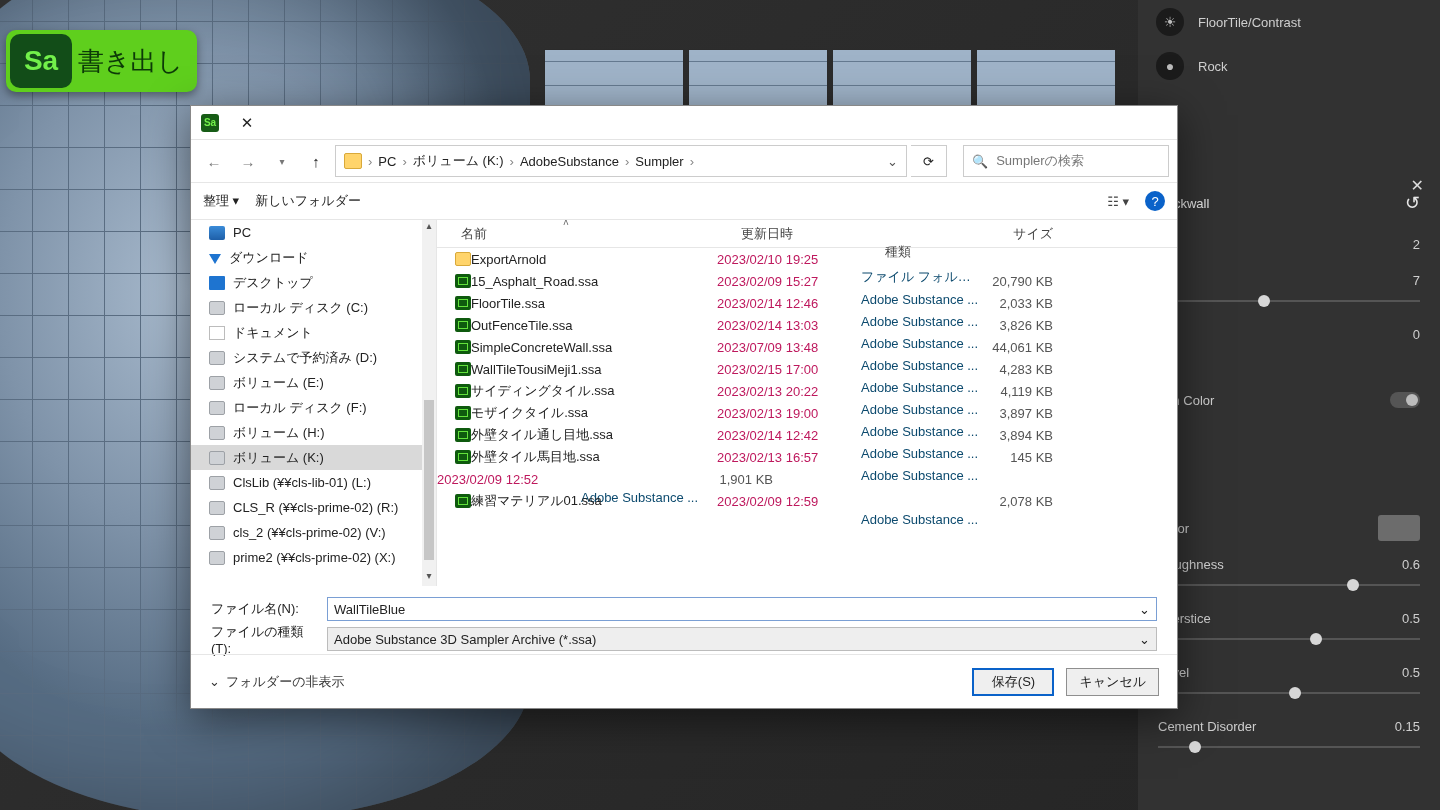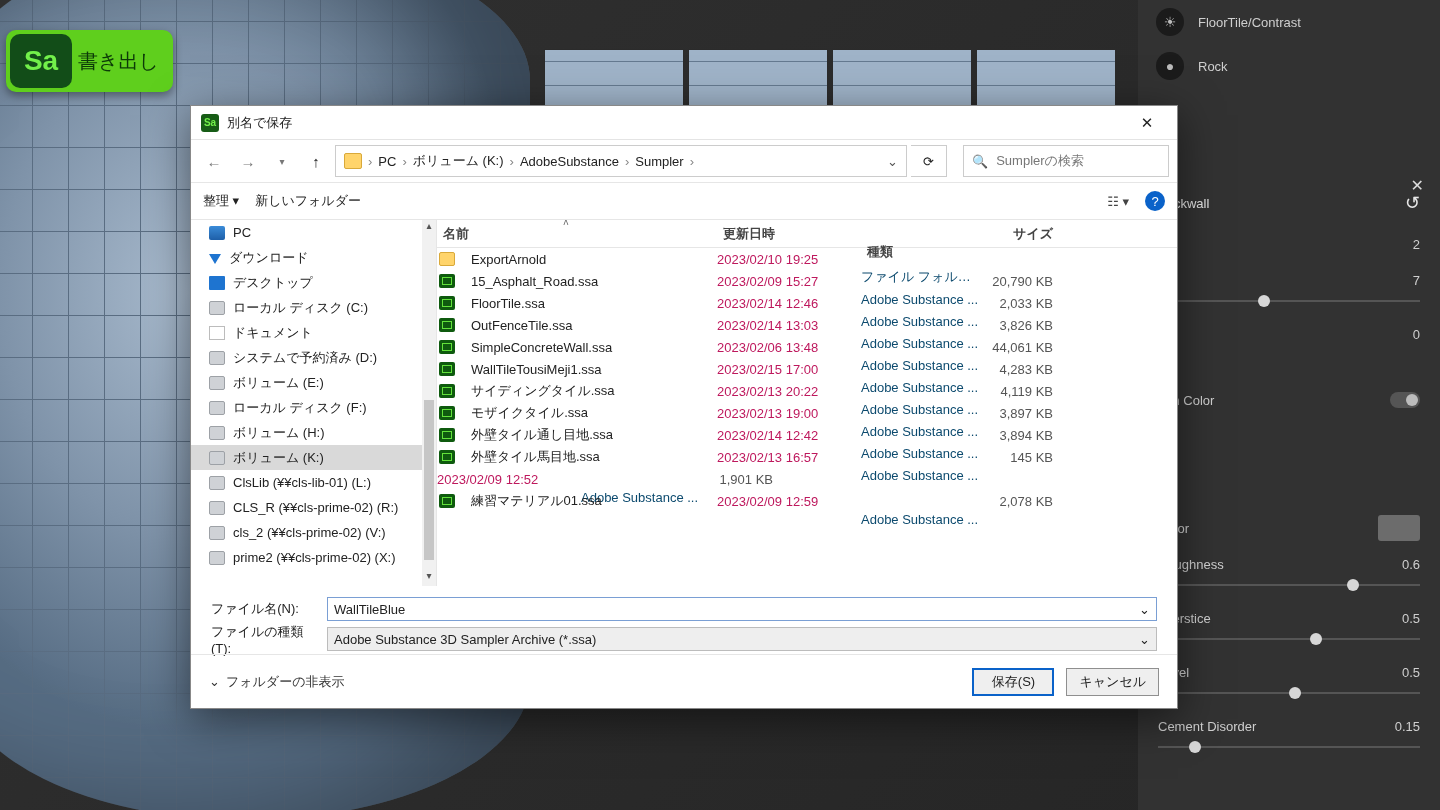--- a/index.html
+++ b/index.html
@@ -7,21 +7,21 @@
 .viewport{position:absolute;inset:0;background:linear-gradient(135deg,#303030,#252525);}
 .cylinder{position:absolute;left:-40px;top:-60px;width:570px;height:880px;border-radius:50%/16%;background:
  repeating-linear-gradient(0deg,#5a6d82 0 1px,transparent 1px 42px),
  repeating-linear-gradient(90deg,#5a6d82 0 1px,transparent 1px 36px),
  radial-gradient(ellipse 60% 50% at 40% 40%,#a9bbce,#7f93a9 55%,#566c83 100%);
  box-shadow:inset -80px 0 120px rgba(0,0,0,.35);}
 .thumb-strip{position:absolute;left:545px;top:50px;width:570px;height:60px;display:flex;gap:6px;}
 .thumb{flex:1;background:repeating-linear-gradient(0deg,#657a90 0 1px,#9fb3c8 1px 24px),#8fa6be;outline:1px solid #2b2b2b;}
 .badge{position:absolute;left:6px;top:30px;height:62px;display:flex;align-items:center;background:#5fcf1d;border-radius:10px;padding:0 14px 0 4px;box-shadow:0 4px 10px rgba(0,0,0,.4);}
 .badge .logo{width:62px;height:54px;margin-right:6px;border-radius:10px;background:#124d18;display:flex;align-items:center;justify-content:center;color:#72f04a;font-weight:700;font-size:28px;}
-.badge .txt{color:#0c3a08;font-size:20px;font-weight:500;}
+.badge .txt{color:#0c3a08;font-size:26px;font-weight:500;}
 .panel{position:absolute;right:0;top:0;width:302px;height:810px;background:#323232;color:#cfcfcf;font-size:13px;}
 .prow{display:flex;align-items:center;height:44px;padding:0 18px;}
 .prow .ico{width:28px;height:28px;border-radius:50%;background:#1b1b1b;margin-right:14px;display:flex;align-items:center;justify-content:center;color:#bbb;font-size:14px;}
 .psec-head{display:flex;align-items:center;justify-content:space-between;height:46px;padding:0 20px;color:#e4e4e4;}
 .psec-head .undo{font-size:18px;color:#e7e7e7;}
 .close-x{position:absolute;right:16px;top:176px;color:#ddd;font-size:16px;}
 .prop{padding:6px 20px;}
 .prop .row{display:flex;justify-content:space-between;align-items:center;height:24px;}
 .slider{height:18px;position:relative;}
 .track{position:absolute;left:0;right:0;top:8px;height:2px;background:#555;}
@@ -59,28 +59,28 @@
 .titem{height:25px;display:flex;align-items:center;padding-left:18px;gap:8px;}
 .titem.sel{background:#d9d9d9;}
 .tico{width:16px;height:14px;display:inline-block;}
 .ic-pc{background:linear-gradient(#3a8bd8,#1e5fa8);border-radius:2px;}
 .ic-dl{width:0;height:0;border-left:6px solid transparent;border-right:6px solid transparent;border-top:10px solid #1e74d0;margin-top:2px;}
 .ic-desk{background:#1e74d0;border-radius:1px;}
 .ic-doc{background:#fff;border:1px solid #bcbcbc;}
 .ic-drv{background:#cfd2d6;border:1px solid #9da1a6;border-radius:2px;}
 .list{flex:1;overflow:hidden;}
 .lhead{height:28px;display:flex;align-items:center;border-bottom:1px solid #e6e6e6;color:#444;position:relative;}
-.lhead .col{padding-left:6px;font-weight:bold;}
+.lhead .col{padding-left:24px;}
 .c-name{width:280px;}
 .c-date{width:144px;}
 .c-type{width:120px;margin-top:36px;}
 .c-size{width:84px;text-align:right;padding-right:12px;}
 .sortu{position:absolute;left:126px;top:-3px;font-size:10px;color:#666;}
 .lrow{height:22px;display:flex;align-items:center;}
-.lrow .c-name{display:flex;align-items:center;gap:16px;padding-left:2px;width:280px;}
+.lrow .c-name{display:flex;align-items:center;gap:0;padding-left:18px;width:280px;}
 .fico{width:16px;height:14px;display:inline-block;}
 .fico.folder{background:#ffd46b;border:1px solid #d9a93a;border-radius:2px;}
 .fico.ssa{background:#0e5a0e;border-radius:2px;position:relative;}
 .fico.ssa::after{content:"";position:absolute;inset:3px;border:1px solid #62e23a;}
 .lrow .c-date{width:144px;color:#be185d;}
 .lrow .c-type{width:120px;color:#0c4a6e;white-space:nowrap;overflow:hidden;text-overflow:ellipsis;}
 .lrow .c-size{width:84px;text-align:right;color:#555;padding-right:12px;}
 .fields{padding:8px 20px 0;}
 .frow{display:flex;align-items:center;height:30px;gap:8px;}
 .flab{width:108px;text-align:left;}
@@ -206,21 +206,20 @@
       <div class="slider">
           <div class="track"></div>
           <div class="knob" style="left:12%"></div>
         </div>
     </div>
   </div>
 
   <div class="dialog">
     <div class="titlebar">
       <span class="sa">Sa</span>
-      <span class="ttl">別名で保存</span>
       <span class="xbtn">✕</span>
     </div>
 
     <div class="navbar">
       <div class="navbtn">←</div>
       <div class="navbtn">→</div>
       <div class="navbtn" style="font-size:10px;">▾</div>
       <div class="navbtn on">↑</div>
       <div class="addr">
         <span class="foldico"></span>
@@ -357,21 +356,21 @@
               </div>
               <div class="c-date">2023/02/14 13:03</div>
               <div class="c-type">Adobe Substance ...</div>
               <div class="c-size">3,826 KB</div>
             </div>
             <div class="lrow">
               <div class="c-name">
                 <span class="fico ssa"></span>
                 <span>SimpleConcreteWall.ssa</span>
               </div>
-              <div class="c-date">2023/02/06 13:48</div>
+              <div class="c-date">2023/07/09 13:48</div>
               <div class="c-type">Adobe Substance ...</div>
               <div class="c-size">44,061 KB</div>
             </div>
             <div class="lrow">
               <div class="c-name">
                 <span class="fico ssa"></span>
                 <span>WallTileTousiMeji1.ssa</span>
               </div>
               <div class="c-date">2023/02/15 17:00</div>
               <div class="c-type">Adobe Substance ...</div>

